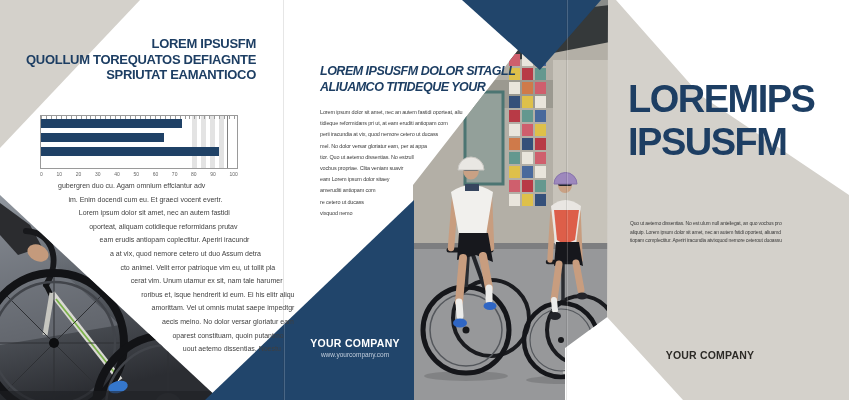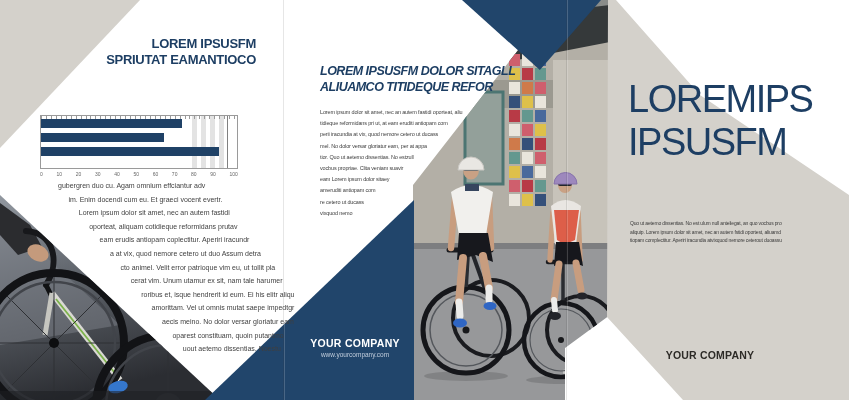--- a/index.html
+++ b/index.html
@@ -41,21 +41,21 @@
   .xticks{display:flex;justify-content:space-between;margin-top:2px;font-size:5px;color:#666;}
   
   .mp-heading{position:absolute;left:320px;top:63px;color:var(--head);font-weight:bold;
     font-size:12.5px;line-height:16px;letter-spacing:-0.5px;white-space:nowrap;font-style:italic;}
   .mp-body{position:absolute;left:320px;top:107px;font-size:5.5px;letter-spacing:-0.15px;color:#3f3f3f;}
   .mp-body div{height:11.2px;line-height:11.2px;white-space:nowrap;}
   .mp-company{position:absolute;left:295px;top:337px;width:120px;text-align:center;color:#fff;}
   .mp-company .name{font-size:10.5px;font-weight:bold;letter-spacing:.3px;}
   .mp-company .url{font-size:6.5px;color:#c2cedd;margin-top:2px;}
   
-  .rp-heading{position:absolute;left:628px;top:78px;color:var(--head);font-weight:normal;
+  .rp-heading{position:absolute;left:628px;top:78px;color:var(--head);font-weight:bold;
     font-size:38px;line-height:42.5px;letter-spacing:-1.5px;}
   .rp-body{position:absolute;left:630px;top:219px;font-size:5px;letter-spacing:-0.15px;color:#3a3a3a;}
   .rp-body div{height:8.6px;line-height:8.6px;white-space:nowrap;}
   .rp-company{position:absolute;left:650px;top:349px;width:120px;text-align:center;
     font-size:10.5px;font-weight:bold;color:#2d2b27;letter-spacing:.2px;}
 </style>
 </head>
 <body>
 
 <div class="canvas">
@@ -200,20 +200,21 @@
   </div>
 
   <div class="tri-navy-top"></div>
   <div class="navy-bottom"></div>
   <div class="gray-right"></div>
   <div class="fold f1"></div>
   <div class="fold f2"></div>
 
   <div class="lp-heading">
       <div>LOREM IPSUSFM</div>
+      <div>QUOLLUM TOREQUATOS DEFIAGNTE</div>
       <div>SPRIUTAT EAMANTIOCO</div>
     </div>
 
   <div class="chart">
     <div class="plot">
       <div class="stripes"></div>
       <div class="p95"></div>
       <div class="ticks-top"></div>
       <div class="rows">
           <div class="brow">
@@ -256,21 +257,21 @@
       <div style="margin-left: 130.8px;">cerat vim. Unum utamur ex sit, nam tale harumer</div>
       <div style="margin-left: 141.2px;">roribus et, isque hendrerit id eum. Ei his elitr aliqu</div>
       <div style="margin-left: 151.6px;">amorittam. Vel ut omnis mutat saepe impedtgr</div>
       <div style="margin-left: 162px;">aecis meino. No dolor versar gloriatur eam</div>
       <div style="margin-left: 172.4px;">oparest constituam, quoin putantmo</div>
       <div style="margin-left: 182.8px;">uout aetemo dissentias. Noestu</div>
     </div>
 
   <div class="mp-heading">
       <div>LOREM IPSUSFM DOLOR SITAGLL</div>
-      <div>ALIUAMCO TITIDEQUE REFOR</div>
+      <div>ALIUAMCO TITIDEQUE YOUR</div>
     </div>
   <div class="mp-body">
       <div>Lorem ipsum dolor sit amet, nec an autem fastidi oporteat, aliu</div>
       <div>tidieque reformidans pri ut, at eam eruditi antiopam com</div>
       <div>perii iracundia at vix, quod nemore cetero ut ducass</div>
       <div>mel. No dolor versar gloriatur eam, per at appa</div>
       <div>tior. Quo ut aetemo dissentias. No estzull</div>
       <div>vocbus propriae. Clita veniam suavir</div>
       <div>eam Lorem ipsum dolor sitaey</div>
       <div>ameruditi antiopam com</div>

